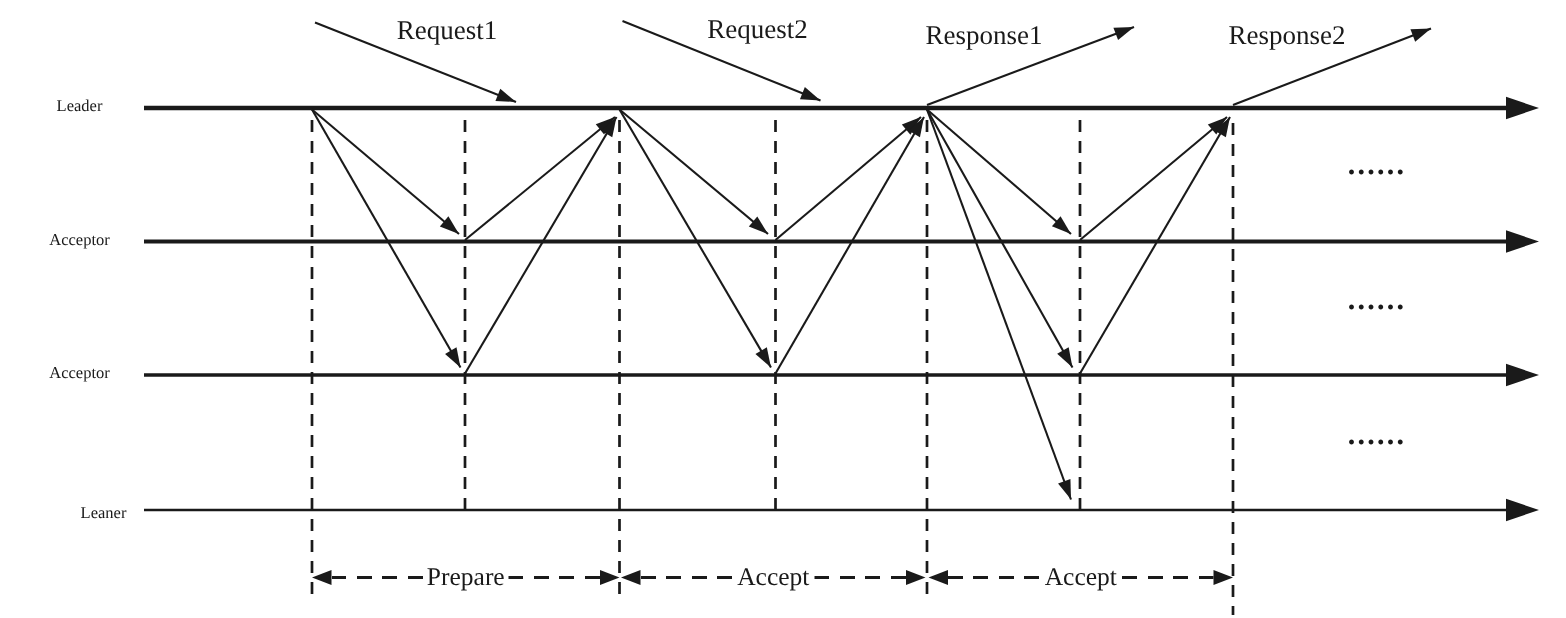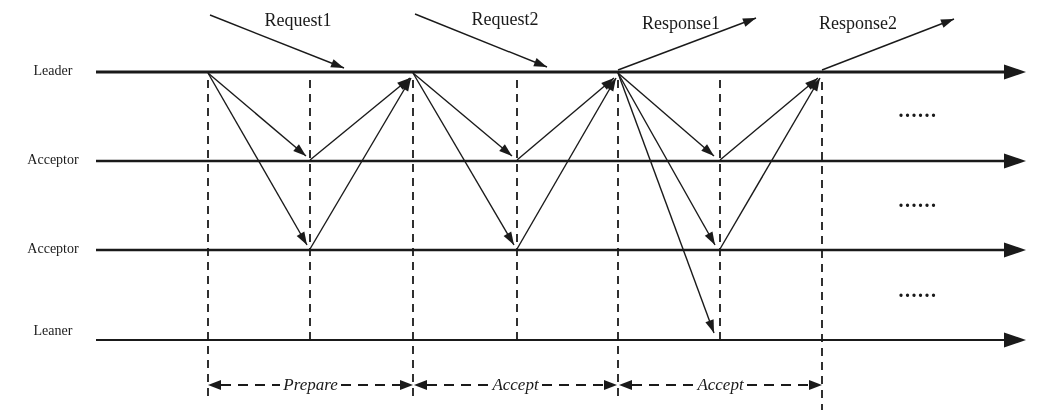--- a/index.html
+++ b/index.html
@@ -8,49 +8,49 @@
     width:1044px; height:412px;
     background:#ffffff;
     font-family:"Liberation Serif","DejaVu Serif",serif;
     color:#1a1a1a;
     overflow:hidden;
   }
   #diagram-svg { position:absolute; left:0; top:0; }
 
   .lane-label {
     position:absolute; left:0; width:106px;
-    text-align:center; font-size:14px; line-height:20px;
+    text-align:center; font-size:11px; line-height:20px;
     white-space:nowrap;
   }
   #lane-label-0 { top:61px; }
   #lane-label-1 { top:150px; }
   #lane-label-2 { top:239px; }
-  #lane-label-3 { top:321px; }
+  #lane-label-3 { top:332px;padding-left:16px; }
 
   .msg-label {
     position:absolute; transform:translateX(-50%);
     font-size:18px; line-height:21px; white-space:nowrap;
   }
   #msg-label-0 { left:298px; top:10px; }
   #msg-label-1 { left:505px; top:9px;font-family:Liberation Serif, serif; }
-  #msg-label-2 { left:656px; top:13px;margin-left:25px; }
+  #msg-label-2 { left:656px; top:13px; }
   #msg-label-3 { left:858px; top:13px;text-align:right; }
 
   .dots {
     position:absolute; transform:translateX(-50%);
     font-size:20px; font-weight:bold; letter-spacing:1.5px;
     line-height:20px; white-space:nowrap;
   }
   #dots-0 { left:918px; top:100px; }
   #dots-1 { left:918px; top:190px; }
   #dots-2 { left:918px; top:280px; }
 
   .phase {
     position:absolute; top:374px; height:21px;
-    display:flex; align-items:center;font-style:italic;
+    display:flex; align-items:center;
   }
   #phase-0 { left:208px; width:205px; }
   #phase-1 { left:414px; width:203px; }
   #phase-2 { left:619px; width:203px; }
   .phase .dash {
     flex:1 1 auto; height:2px;
     background:repeating-linear-gradient(90deg,#1a1a1a 0 10px,transparent 10px 17px);
   }
   .phase .tri-left {
     width:0; height:0; flex:0 0 auto;

